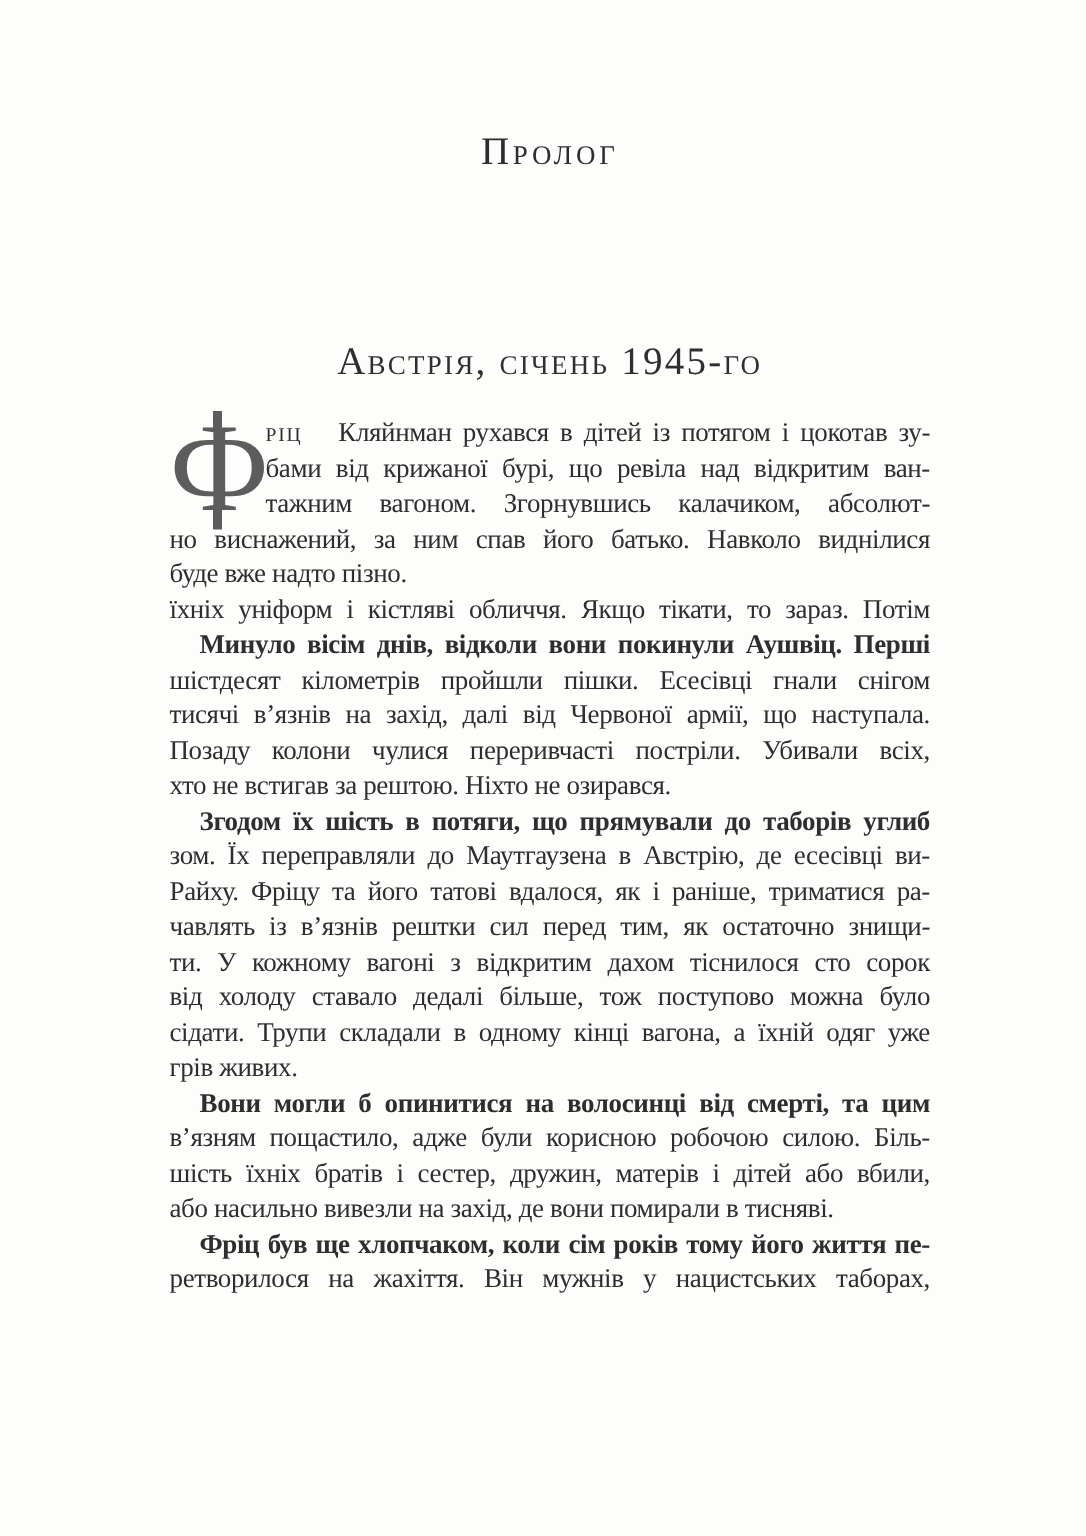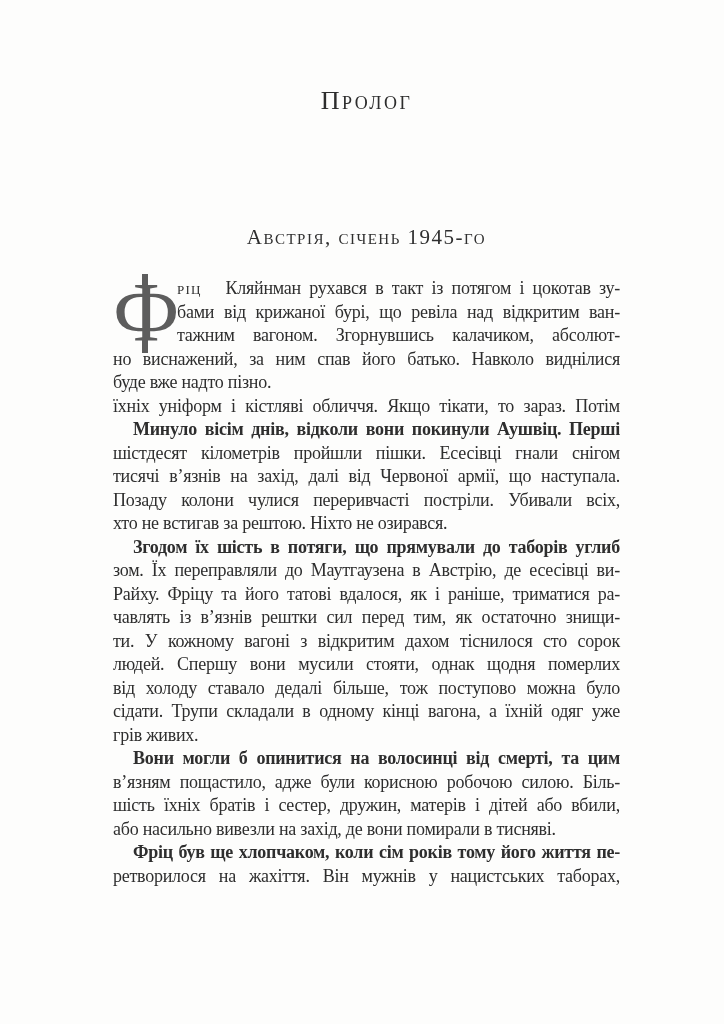--- a/index.html
+++ b/index.html
@@ -28,21 +28,21 @@
     letter-spacing: 2.5px;
     color: #2d2d2d;
     line-height: 1.1;
   }
   .chapter-subtitle {
     position: absolute;
     top: 225px;
     left: 113px;
     width: 507px;
     text-align: center;
-    font-size: 21px;
+    font-size: 26px;
     font-variant: small-caps;
     letter-spacing: 1.5px;
     color: #2f2f2f;
     line-height: 1.2;
   }
   .body-text {
     position: absolute;
     top: 277px;
     left: 113px;
     width: 507px;
@@ -112,39 +112,38 @@
 <div class="page">
 
   <div class="chapter-title">Пролог</div>
 
   <div class="chapter-subtitle">Австрія, січень 1945-го</div>
 
   <div class="body-text">
 
     <span class="dropcap">Ф</span>
 
-    <div class="ln dcp"><span class="sc">ріц</span><span>Кляйнман рухався в такт із потягом і цокотав зу-</span></div>
+    <div class="ln dcp"><span class="sc">ріц</span><span>Кляйнман рухався в дітей із потягом і цокотав зу-</span></div>
     <div class="ln dcp">бами від крижаної бурі, що ревіла над відкритим ван-</div>
     <div class="ln dcp">тажним вагоном. Згорнувшись калачиком, абсолют-</div>
     <div class="ln">но виснажений, за ним спав його батько. Навколо виднілися</div>
     <div class="ln end">буде вже надто пізно.</div>
     <div class="ln">їхніх уніформ і кістляві обличчя. Якщо тікати, то зараз. Потім</div>
 
     <div class="ln ind">Минуло вісім днів, відколи вони покинули Аушвіц. Перші</div>
     <div class="ln">шістдесят кілометрів пройшли пішки. Есесівці гнали снігом</div>
     <div class="ln">тисячі в’язнів на захід, далі від Червоної армії, що наступала.</div>
     <div class="ln">Позаду колони чулися переривчасті постріли. Убивали всіх,</div>
     <div class="ln end">хто не встигав за рештою. Ніхто не озирався.</div>
 
     <div class="ln ind">Згодом їх шість в потяги, що прямували до таборів углиб</div>
     <div class="ln">зом. Їх переправляли до Маутгаузена в Австрію, де есесівці ви-</div>
     <div class="ln">Райху. Фріцу та його татові вдалося, як і раніше, триматися ра-</div>
     <div class="ln">чавлять із в’язнів рештки сил перед тим, як остаточно знищи-</div>
     <div class="ln">ти. У кожному вагоні з відкритим дахом тіснилося сто сорок</div>
-    <div class="ln">людей. Спершу вони мусили стояти, однак щодня померлих</div>
     <div class="ln">від холоду ставало дедалі більше, тож поступово можна було</div>
     <div class="ln">сідати. Трупи складали в одному кінці вагона, а їхній одяг уже</div>
     <div class="ln end">грів живих.</div>
 
     <div class="ln ind">Вони могли б опинитися на волосинці від смерті, та цим</div>
     <div class="ln">в’язням пощастило, адже були корисною робочою силою. Біль-</div>
     <div class="ln">шість їхніх братів і сестер, дружин, матерів і дітей або вбили,</div>
     <div class="ln end">або насильно вивезли на захід, де вони помирали в тисняві.</div>
 
     <div class="ln ind">Фріц був ще хлопчаком, коли сім років тому його життя пе-</div>

